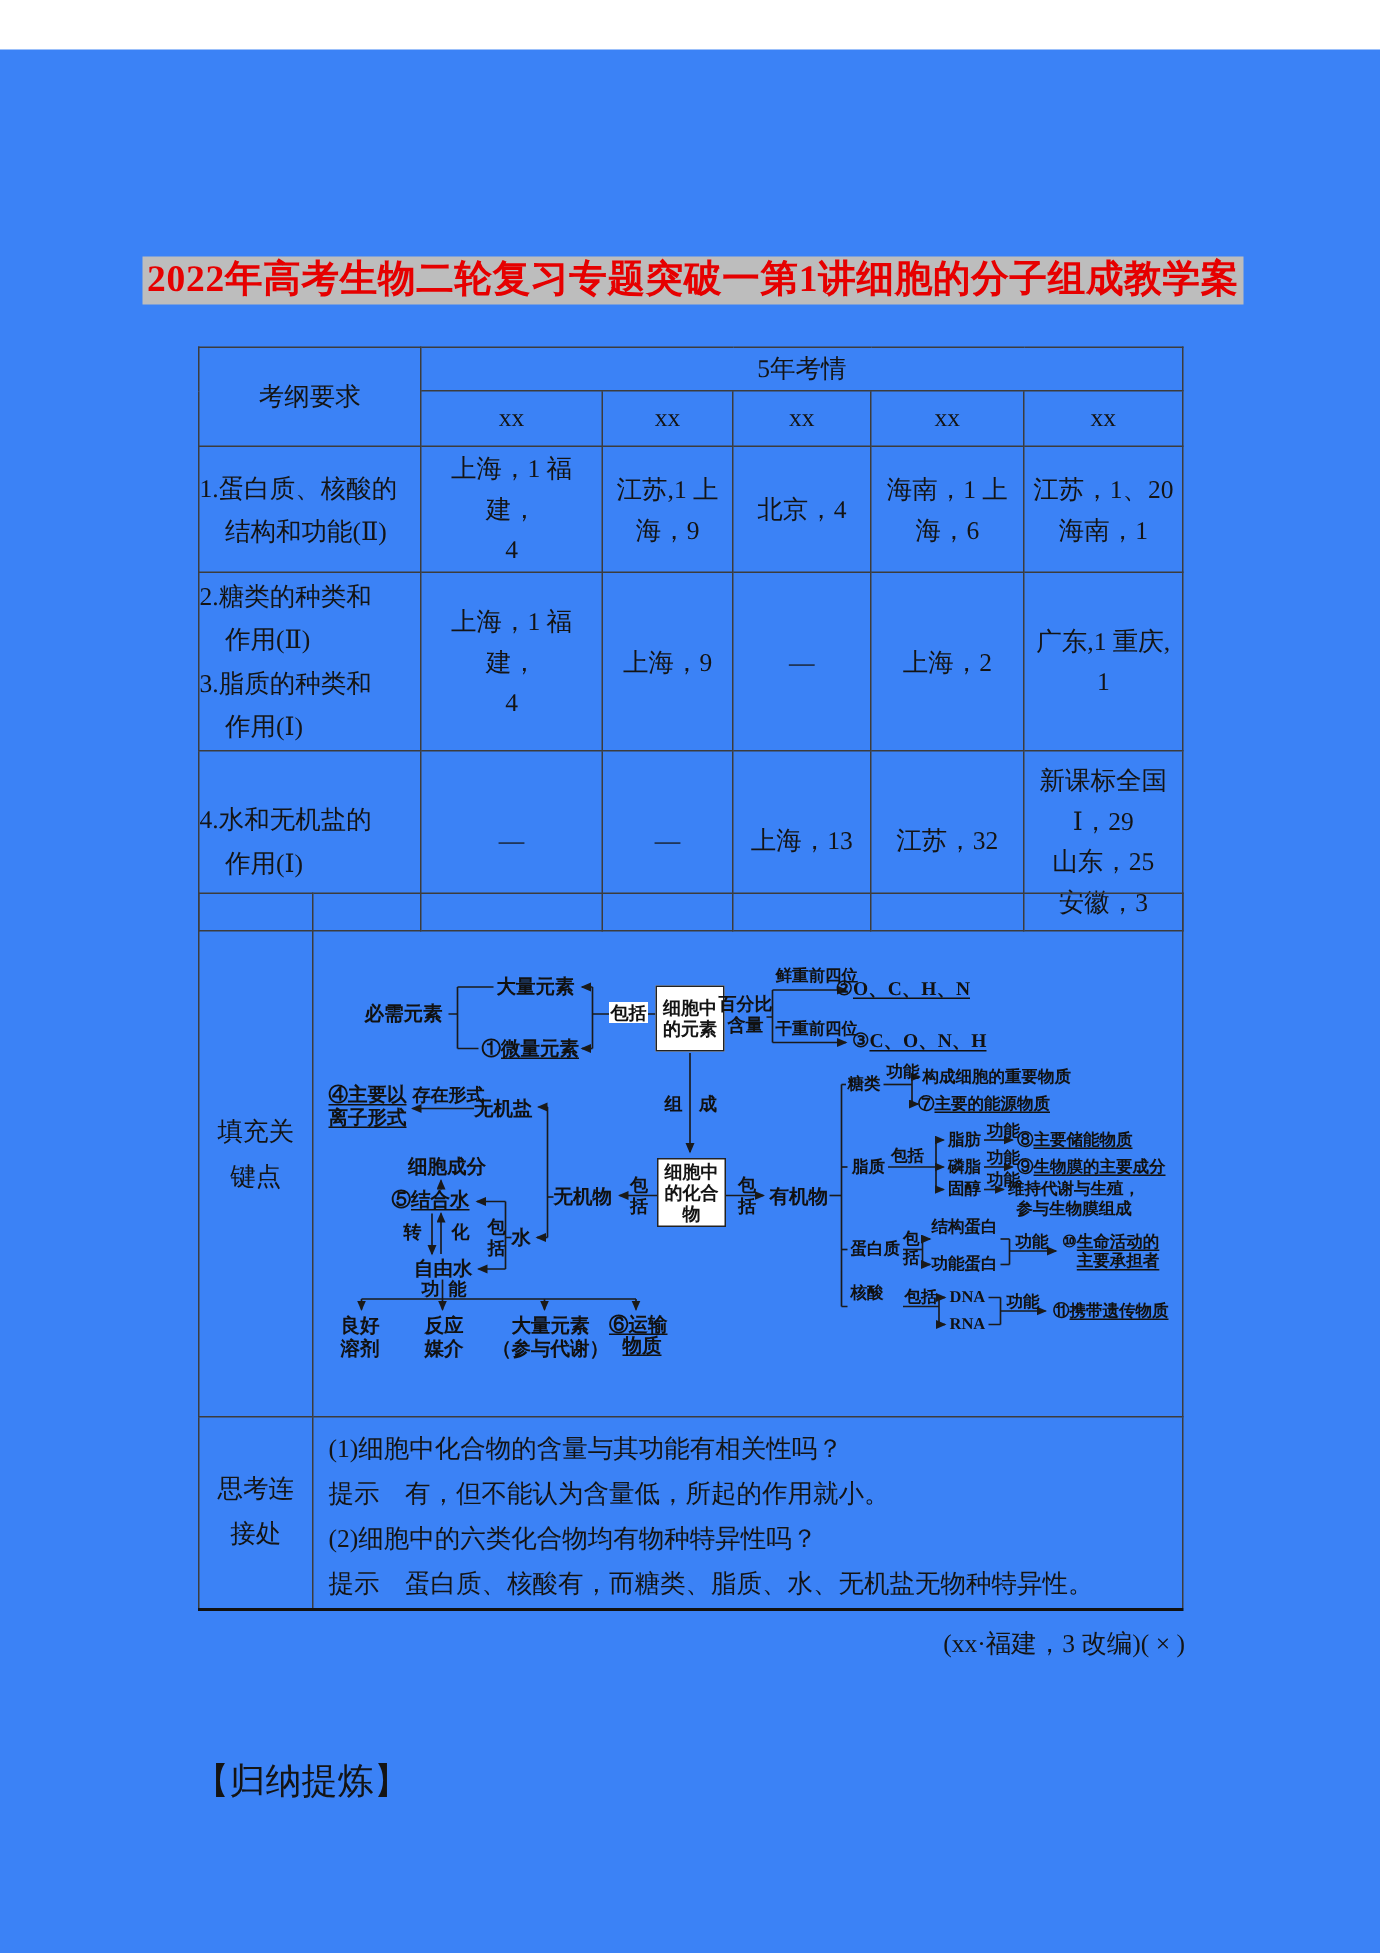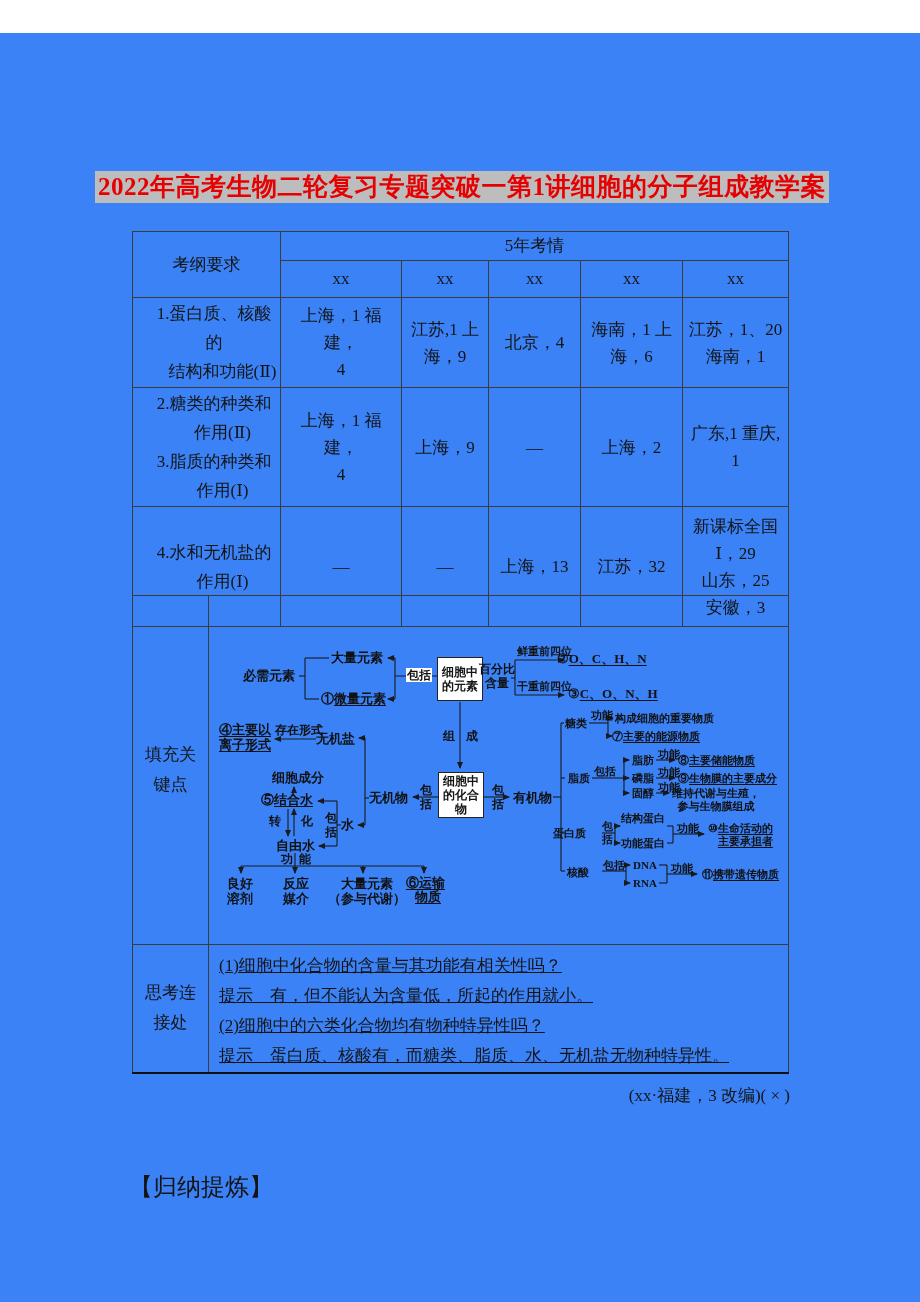--- a/index.html
+++ b/index.html
@@ -9,25 +9,25 @@
   .title { position:absolute; left:95px; top:138px; background:#bdbdbd; color:#e60000;
            font-weight:bold; font-size:25px; line-height:30px; padding:1px 3px;
            white-space:nowrap; letter-spacing:0.5px; }
 
   table { border-collapse:collapse; table-layout:fixed; }
   .tbl-top { position:absolute; left:132px; top:198px; width:656px; }
   .tbl-bot { position:absolute; left:132px; top:562px; width:656px; border-bottom:2.5px solid #111; }
   td, th { border:1px solid #3c3c3c; font-size:17px; font-weight:normal;
            text-align:center; vertical-align:middle; padding:1px 3px; overflow:hidden; }
   .pre { white-space:pre-line; }
-  .req { text-align:center; padding-left:18px; line-height:29px; }
+  .req { text-align:left; padding-left:0; line-height:29px; }
   .num-cell { line-height:27px; }
   .hdr { line-height:26px; }
   .rowlabel { line-height:30px; }
-  .think-cell { text-align:left; vertical-align:top; padding:6px 0 0 10px;text-decoration:underline; }
+  .think-cell { text-align:left; vertical-align:top; padding:6px 0 0 10px; }
   .think-line { line-height:30px; font-size:17px; white-space:pre-line; }
   .diag-cell { padding:0; vertical-align:top; }
 
   .diagram { position:relative; width:578px; height:347px; }
   .diagram svg { position:absolute; left:0; top:0; }
   svg line { stroke:#1a1a1a; stroke-width:1.1; }
   .dl { position:absolute; font-size:13px; font-weight:bold; line-height:15px;
         white-space:pre-line; color:#111; }
   .md { font-size:12px; line-height:14px; }
   .rs { font-size:11px; line-height:13px; }
@@ -256,29 +256,29 @@
           <div class="dl rs" style="left:423px;top:158px">脂肪</div>
           <div class="dl rs" style="left:423px;top:176px">磷脂</div>
           <div class="dl rs" style="left:423px;top:191px">固醇</div>
           <div class="dl rs" style="left:449px;top:152px">功能</div>
           <div class="dl rs" style="left:449px;top:170px">功能</div>
           <div class="dl rs" style="left:449px;top:185px">功能</div>
           <div class="dl rs" style="left:469px;top:158px"><span>⑧</span><span class="u">主要储能物质</span></div>
           <div class="dl rs" style="left:469px;top:176px"><span>⑨</span><span class="u">生物膜的主要成分</span></div>
           <div class="dl rs" style="left:463px;top:191px">维持代谢与生殖，
 参与生物膜组成</div>
-          <div class="dl rs" style="left:344px;top:231px">蛋白质</div>
+          <div class="dl rs" style="left:358px;top:231px">蛋白质</div>
           <div class="dl rs" style="left:393px;top:224px">包
 括</div>
           <div class="dl rs" style="left:412px;top:216px">结构蛋白</div>
           <div class="dl rs" style="left:412px;top:241px">功能蛋白</div>
           <div class="dl rs" style="left:468px;top:226px">功能</div>
           <div class="dl rs" style="left:499px;top:226px"><span>⑩</span><span class="ub">生命活动的
 主要承担者</span></div>
-          <div class="dl rs" style="left:358px;top:270px">核酸</div>
+          <div class="dl rs" style="left:358px;top:260px">核酸</div>
           <div class="dl rs" style="left:394px;top:263px">包括</div>
           <div class="dl rs" style="left:424px;top:263px">DNA</div>
           <div class="dl rs" style="left:424px;top:281px">RNA</div>
           <div class="dl rs" style="left:462px;top:266px">功能</div>
           <div class="dl rs" style="left:493px;top:272px"><span>⑪</span><span class="u">携带遗传物质</span></div>
         </div>
 
       </td>
     </tr>
     <tr style="height:128px">

